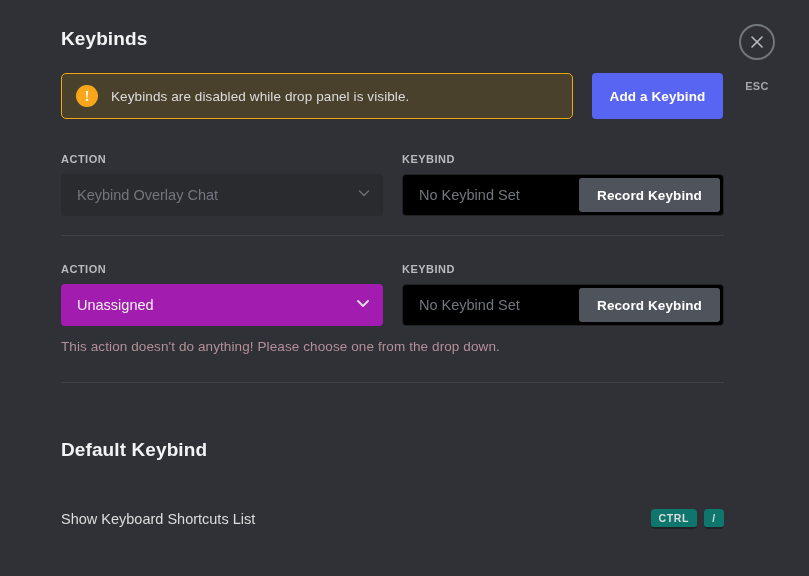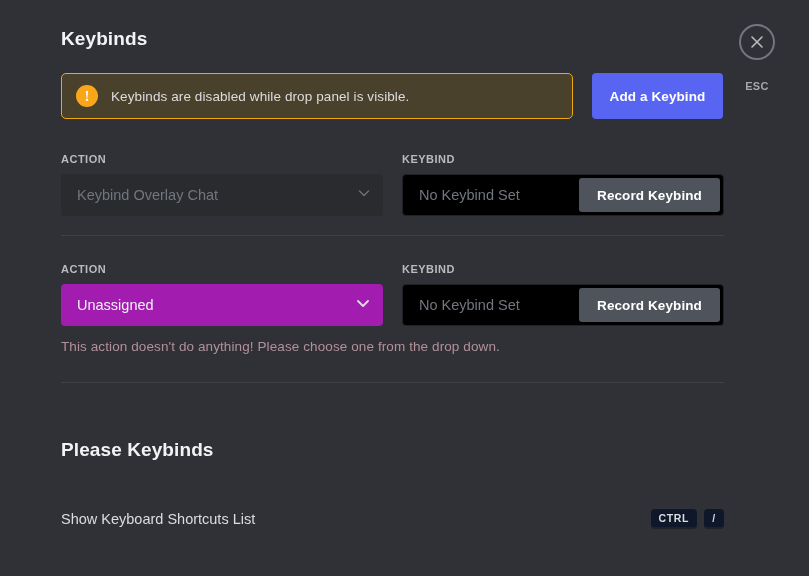--- a/index.html
+++ b/index.html
@@ -231,21 +231,21 @@
     align-items: center;
     justify-content: space-between;
     height: 24px;
   }
   .default-row-label {
     font-size: 14.5px;
     color: #dcddde;
   }
   .keycaps { display: flex; align-items: center; gap: 7px; }
   .keycap {
-    background: #0f172a;
+    background: #0f766e;
     border-bottom: 2px solid #202225;
     border-radius: 4px;
     color: #dcddde;
     font-size: 10.5px;
     font-weight: bold;
     letter-spacing: 0.6px;
     height: 20px;
     min-width: 20px;
     padding: 0 8px;
     display: flex;
@@ -323,21 +323,21 @@
         <div class="keybind-field">
           <span class="kb-placeholder">No Keybind Set</span>
           <button class="record-btn">Record Keybind</button>
         </div>
       </div>
       <div class="kb-error">This action doesn't do anything! Please choose one from the drop down.</div>
     </div>
 
     <div class="divider d2"></div>
 
-    <h2 class="defaults-title">Please Keybinds</h2>
+    <h2 class="defaults-title">Default Keybind</h2>
 
     <div class="default-row">
       <div class="default-row-label">Show Keyboard Shortcuts List</div>
       <div class="keycaps">
         <span class="keycap">CTRL</span>
         <span class="keycap">/</span>
       </div>
     </div>
 
   </div>

